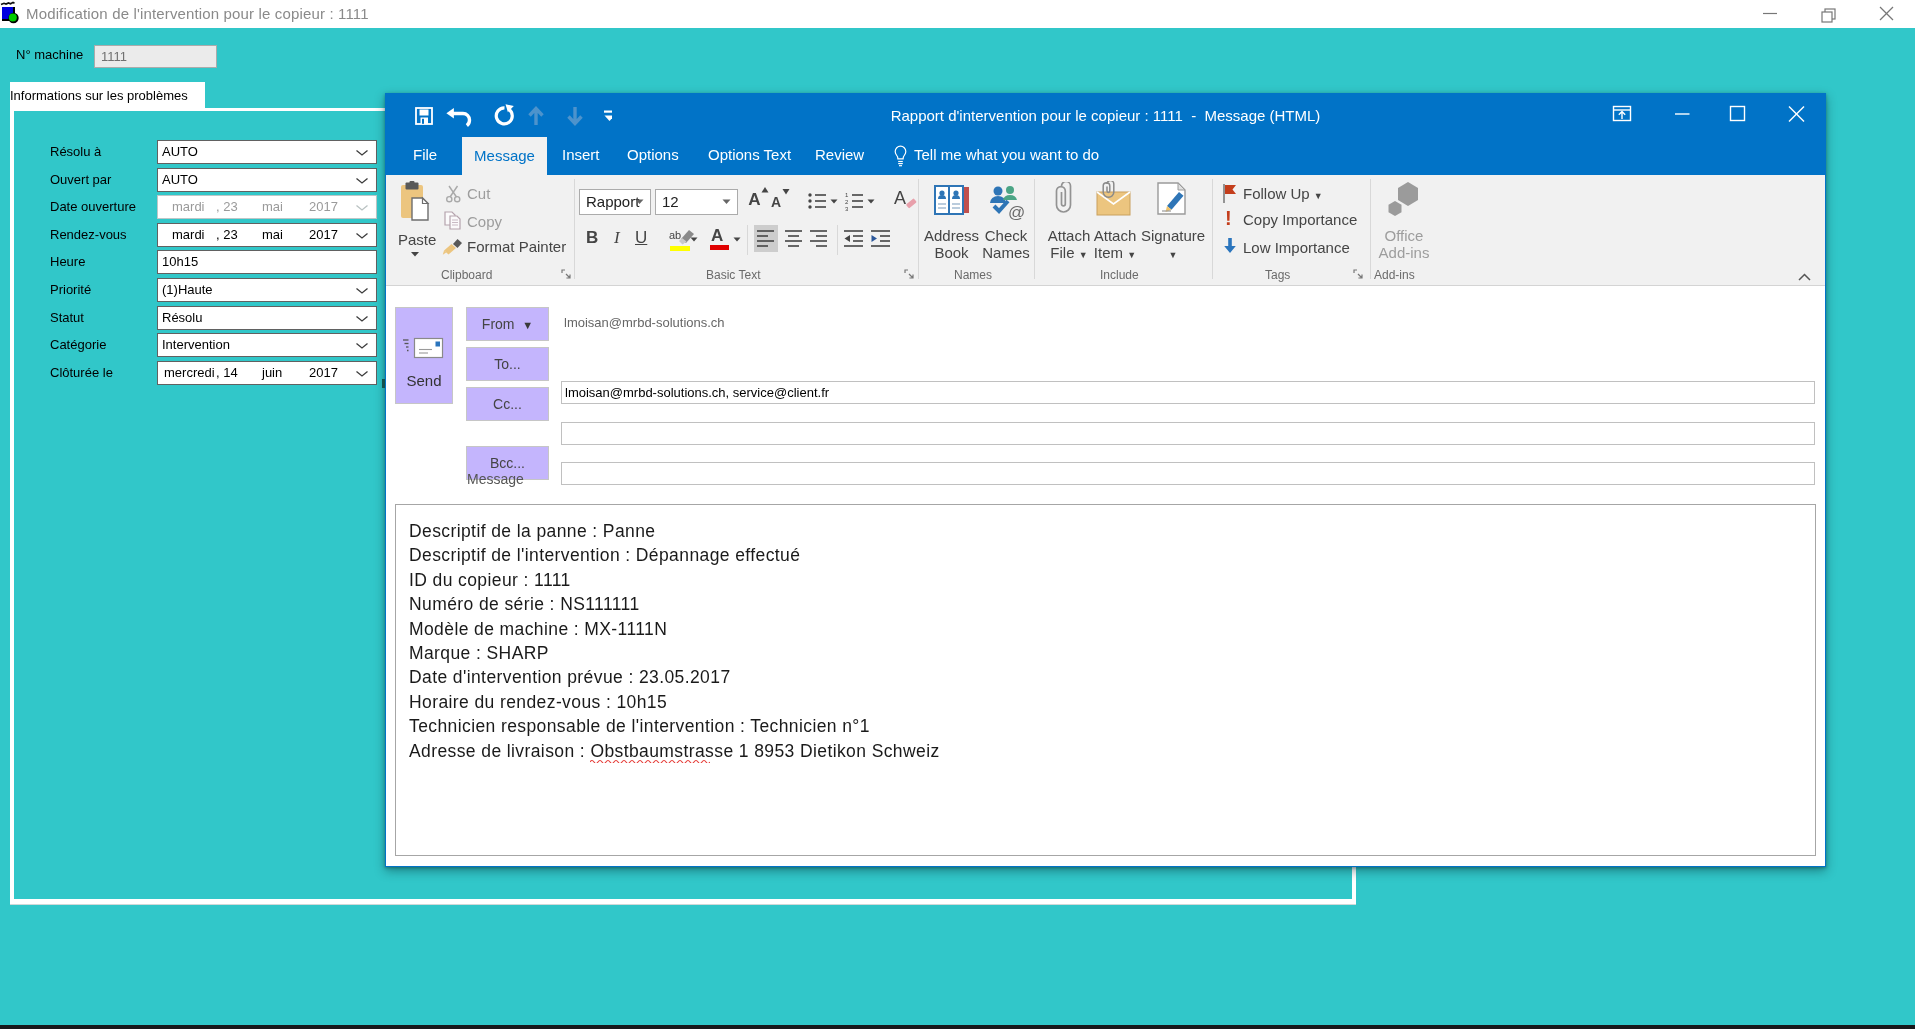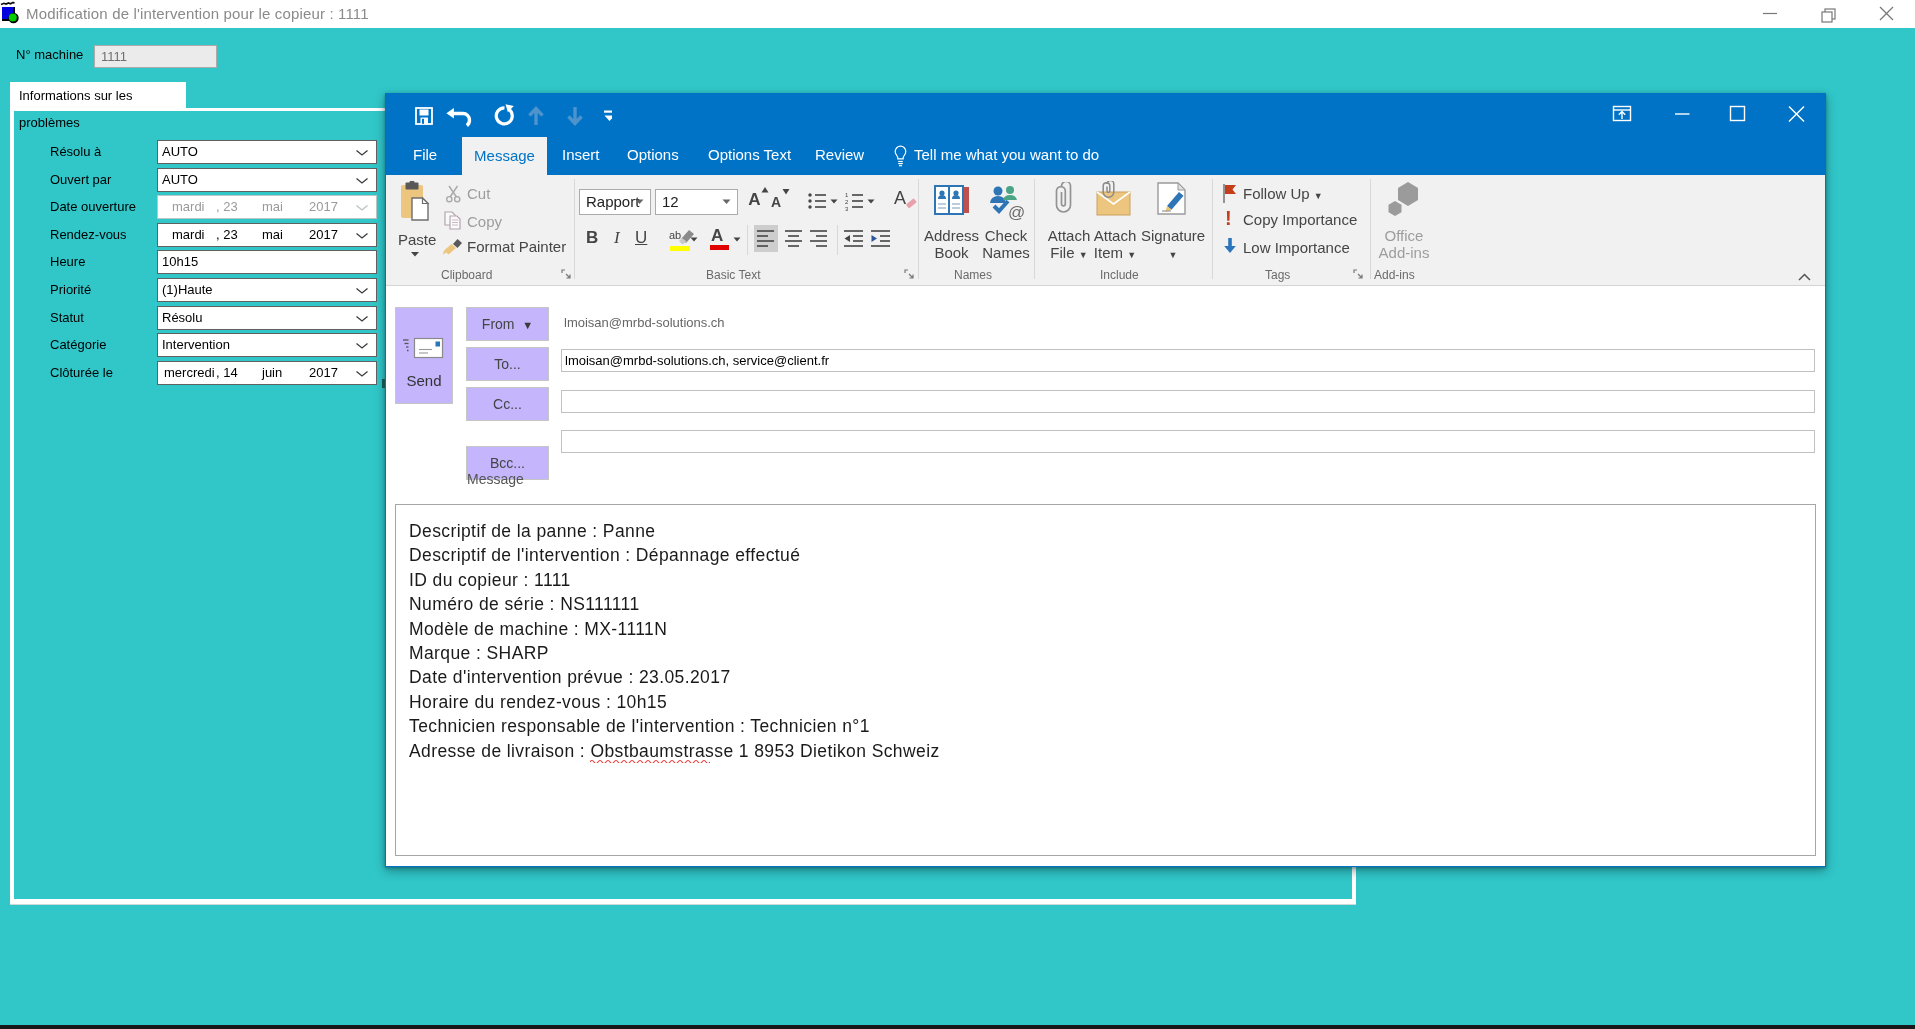--- a/index.html
+++ b/index.html
@@ -7,21 +7,21 @@
   body { font-family:"Liberation Sans", sans-serif; background:#31c7c9; position:relative; }
   .abs { position:absolute; }
 
   
   #titlebar { left:0; top:0; width:1915px; height:28px; background:#fff; }
   #apptitle { left:26px; top:5px; font-size:15px; color:#8a8a8a; letter-spacing:0.15px; }
 
   #nmach-label { left:16px; top:47px; font-size:13px; color:#000; }
   #nmach-box { left:94px; top:45px; width:123px; height:23px; background:#ebebeb; border:1px solid #ababab; color:#707070; font-size:13px; line-height:21px; padding-left:6px; }
 
-  #tab1 { left:10px; top:82px; width:176px; height:27px; background:#fff; font-size:13px; color:#000; line-height:27px; padding-left:9px; }
+  #tab1 { left:10px; top:82px; width:195px; height:27px; background:#fff; font-size:13px; color:#000; line-height:27px; }
   
   .tcb { background:#fff; }
 
   .frm-label { font-size:13px; color:#000; left:50px; }
   .ctl { left:157px; width:220px; height:24px; background:#fff; border:1px solid #616161; font-size:13px; color:#000; }
   .ctl .txt { position:absolute; left:4px; top:3px; }
   .chev { position:absolute; right:8px; top:9px; width:12px; height:6px; }
   .dis { border-color:#bdc7c7; color:#9a9a9a; }
 
   
@@ -33,21 +33,21 @@
   #tab-msg { left:76px; top:43px; width:85px; height:38px; background:#f1f1f1; color:#0173c7; text-align:center; line-height:38px; font-size:15px; }
   #ribbon { left:0; top:81px; width:1439px; height:111px; background:#f1f1f1; border-bottom:1px solid #d4d4d4; }
   .gsep { position:absolute; top:4px; width:1px; height:100px; background:#d8d8d8; }
   .glabel { position:absolute; top:93px; font-size:12px; color:#6a6a6a; }
   .rtext { font-size:15px; color:#454545; }
   .gray { color:#9d9d9d; }
   .dlg { position:absolute; top:94px; width:10px; height:10px; }
 
   
   .btn { background:#c4b5fd; border:1px solid #c6c6c6; color:#444; font-size:14px; text-align:center; }
-  .field { background:#fff; border:1px solid #c0c0c0; font-size:13px; color:#000; line-height:21px; padding-left:3px; }
+  .field { background:#fff; border:1px solid #c0c0c0; font-size:13px; color:#000; line-height:21px; padding-left:3px;margin-top:32px; }
   #bodybox { left:9px; top:410px; width:1421px; height:352px; background:#fff; border:1px solid #a6a6a6; }
   #bodytext { left:13px; top:14px; font-size:17.5px; line-height:24.4px; color:#1a1a1a; letter-spacing:0.4px;}
   #sq { position:relative; }
   #sq svg.sqw { position:absolute; left:0; bottom:-2px; }
 
   
   #taskbar { left:0; top:1025px; width:1915px; height:4px; background:#17181a; }
 </style>
 </head>
 <body>
@@ -181,20 +181,21 @@
     <g stroke="#4d93cc" stroke-width="3.4" fill="none">
       <path d="M163 4 v15 M156.5 13.5 l6.5 7 6.5 -7"></path>
     </g>
 
     <g fill="#fff">
         <rect x="192" y="7.5" width="11" height="2.2"></rect>
         <path d="M192.5 12.5 h10 l-5 5.5 z"></path>
       </g>
   </svg>
 
+  <div class="abs" style="left:0;top:13px;width:1439px;text-align:center;color:#fff;font-size:15px">Rapport d'intervention pour le copieur : 1111&nbsp; -&nbsp; Message (HTML)</div>
 
   <svg class="abs" style="left:1222px;top:7px" width="210" height="26" viewBox="0 0 210 26">
     <g stroke="#fff" stroke-width="1.4" fill="none">
       <rect x="5.5" y="5.5" width="17" height="14"></rect>
       <line x1="5.5" y1="9" x2="22.5" y2="9"></line>
       <path d="M14 18 v-7 M10.8 13.8 l3.2 -3.3 3.2 3.3"></path>
       <line x1="67" y1="13" x2="81.5" y2="13"></line>
       <rect x="122.5" y="5.5" width="14" height="14"></rect>
       <line x1="181" y1="5.5" x2="196" y2="20.5"></line>
         <line x1="196" y1="5.5" x2="181" y2="20.5"></line>

